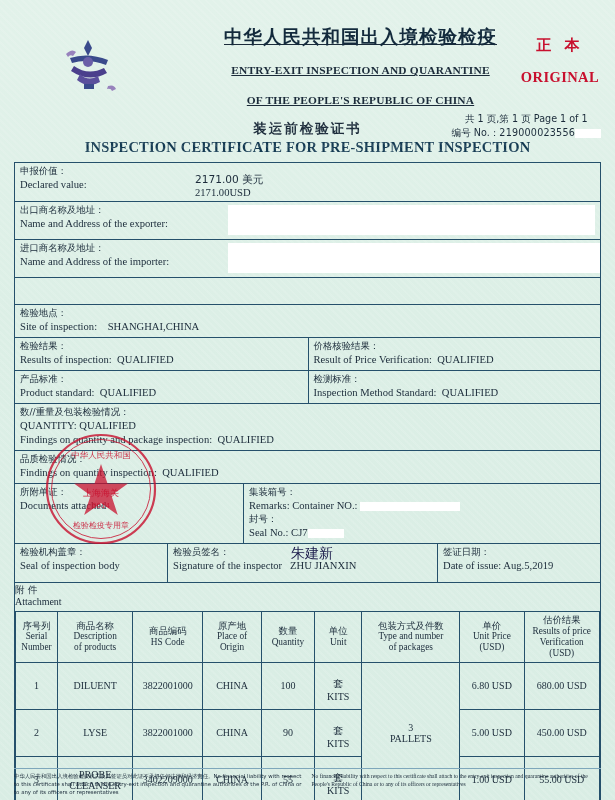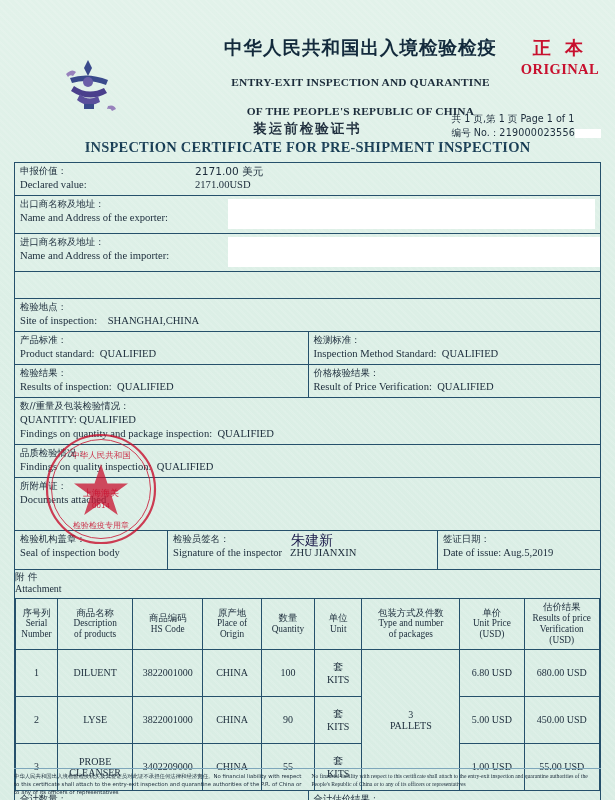--- a/index.html
+++ b/index.html
@@ -19,22 +19,23 @@
   }
   .page:before{
     content:"";position:absolute;left:0;top:0;right:0;bottom:0;
     background:repeating-linear-gradient(45deg, rgba(255,255,255,0.10) 0 2px, rgba(0,0,0,0.0) 2px 5px);
     pointer-events:none;
   }
   
   .header{
     position:relative;
     display:flex;
-    align-items:flex-end;
+    align-items:center;
     height:108px;
+    text-decoration:underline;
   }
   .emblem{
     width:62px;height:62px;margin-top:6px;margin-left:44px;
     flex:0 0 auto;
     position:relative;
   }
   .emblem svg{display:block}
   .titleblock{
     flex:1;
     text-align:center;
@@ -50,40 +51,40 @@
     font-size:11.4px;font-weight:bold;letter-spacing:.2px;
     line-height:1.25;margin-top:15px;
     font-family:"Liberation Serif", serif;
   }
   .original{
     position:absolute;right:2px;top:26px;
     text-align:center;color:#c8102e;
   }
   .original .cn{
     font-family:"DejaVu Sans", sans-serif;
-    font-size:18px;font-weight:bold;letter-spacing:4px;
+    font-size:15px;font-weight:bold;letter-spacing:4px;
   }
   .original .en{
-    font-size:14.5px;font-weight:bold;letter-spacing:.4px;margin-top:1px;
+    font-size:14.5px;font-weight:bold;letter-spacing:.4px;margin-top:14px;
   }
   
   .subtitle{
     text-align:center;margin-top:2px;
   }
   .sub-cn{
     font-family:"DejaVu Sans", sans-serif;
     font-size:13.5px;font-weight:bold;letter-spacing:2px;
   }
   .sub-en{
     font-size:14.5px;font-weight:bold;color:#143a52;margin-top:1px;
     letter-spacing:.2px;
   }
   .meta{
     position:absolute;right:14px;top:112px;
-    text-align:left;font-size:10px;line-height:1.5;
+    text-align:center;font-size:10px;line-height:1.5;
   }
   .meta .line1{font-family:"DejaVu Sans", sans-serif;font-size:9.6px;}
   .meta .line2{font-family:"DejaVu Sans", sans-serif;font-size:9.6px;}
   .meta .num{letter-spacing:.2px}
   .redact{
     display:inline-block;background:#ffffff;border:0;
     height:9px;vertical-align:middle;
   }
   
   .box{
@@ -145,21 +146,21 @@
     padding:2px 1px;
   }
   table.goods th{
     font-weight:normal;
     line-height:1.2;
     height:46px;
   }
   table.goods th .cn{font-family:"DejaVu Sans", sans-serif;font-size:9.4px;}
   table.goods th .en{font-size:9.3px;}
   table.goods td{height:42px;font-size:10px;}
-  .cell-cn{font-family:"DejaVu Sans", sans-serif;}
+  .cell-cn{font-family:"DejaVu Sans", sans-serif;margin-top:8px;}
   
   .footer{
     position:absolute;left:14px;right:14px;bottom:4px;
     border-top:1px solid #7ea7bb;
     padding-top:3px;
     display:flex;gap:8px;
   }
   .footer .cn{
     font-family:"DejaVu Sans", sans-serif;
     font-size:5.4px;line-height:1.5;flex:1;
@@ -262,77 +263,89 @@
         <div class="lbl-cn">检验地点：</div>
         <div class="lbl-en">
           <span>Site of inspection:</span>
           &nbsp;&nbsp;&nbsp;<span>SHANGHAI,CHINA</span>
         </div>
       </div>
     </div>
 
     <div class="row">
       <div class="cell" style="flex:0 0 50%">
+        <div class="lbl-cn">检验结果：</div>
+        <div class="lbl-en">
+          <span>Results of inspection:</span>
+          &nbsp;<span>QUALIFIED</span>
+        </div>
+      </div>
+      <div class="cell bordl">
+        <div class="lbl-cn">价格核验结果：</div>
+        <div class="lbl-en">
+          <span>Result of Price Verification:</span>
+          &nbsp;<span>QUALIFIED</span>
+        </div>
+      </div>
+    </div>
+
+    <div class="row">
+      <div class="cell" style="flex:0 0 50%">
         <div class="lbl-cn">产品标准：</div>
         <div class="lbl-en">
           <span>Product standard:</span>
           &nbsp;<span>QUALIFIED</span>
         </div>
       </div>
       <div class="cell bordl">
         <div class="lbl-cn">检测标准：</div>
         <div class="lbl-en">
           <span>Inspection Method Standard:</span>
-          &nbsp;<span>QUALIFIED</span>
-        </div>
-      </div>
-    </div>
-
-    <div class="row">
-      <div class="cell" style="flex:0 0 50%">
-        <div class="lbl-cn">检验结果：</div>
-        <div class="lbl-en">
-          <span>Results of inspection:</span>
-          &nbsp;<span>QUALIFIED</span>
-        </div>
-      </div>
-      <div class="cell bordl">
-        <div class="lbl-cn">价格核验结果：</div>
-        <div class="lbl-en">
-          <span>Result of Price Verification:</span>
           &nbsp;<span>QUALIFIED</span>
         </div>
       </div>
     </div>
 
     <div class="row">
       <div class="cell" style="min-height:40px">
         <div class="lbl-cn">数//重量及包装检验情况：</div>
         <div class="lbl-en">QUANTITY:   QUALIFIED</div>
         <div class="lbl-en">
           <span>Findings on quantity and package inspection:</span>
           &nbsp;<span>QUALIFIED</span>
         </div>
       </div>
     </div>
 
     <div class="row">
       <div class="cell">
         <div class="lbl-cn">品质检验情况：</div>
         <div class="lbl-en">
-          <span>Findings on quality inspection:</span>
+          <span>Findings on quantity inspection:</span>
           &nbsp;<span>QUALIFIED</span>
         </div>
       </div>
     </div>
 
     <div class="row">
       <div class="cell" style="flex:0 0 228px;min-height:52px">
         <div class="lbl-cn">所附单证：</div>
         <div class="lbl-en">Documents attached</div>
+      </div>
+      <div class="cell bordl" style="min-height:52px">
+        <div class="lbl-cn">集装箱号：</div>
+        <div class="lbl-en">
+          <span>Remarks: Container NO.:</span>
+          <span class="redact" style="width:100px"></span>
+        </div>
+        <div class="lbl-cn">封号：</div>
+        <div class="lbl-en">
+          <span>Seal No.:</span>
+          <span>CJ7</span><span class="redact" style="width:36px"></span>
+        </div>
       </div>
     </div>
 
     <div class="row">
       <div class="cell" style="flex:0 0 152px;min-height:38px">
         <div class="lbl-cn">检验机构盖章：</div>
         <div class="lbl-en">Seal of inspection body</div>
       </div>
       <div class="cell bordl" style="flex:0 0 270px;min-height:38px">
         <div class="lbl-cn">检验员签名：</div>

